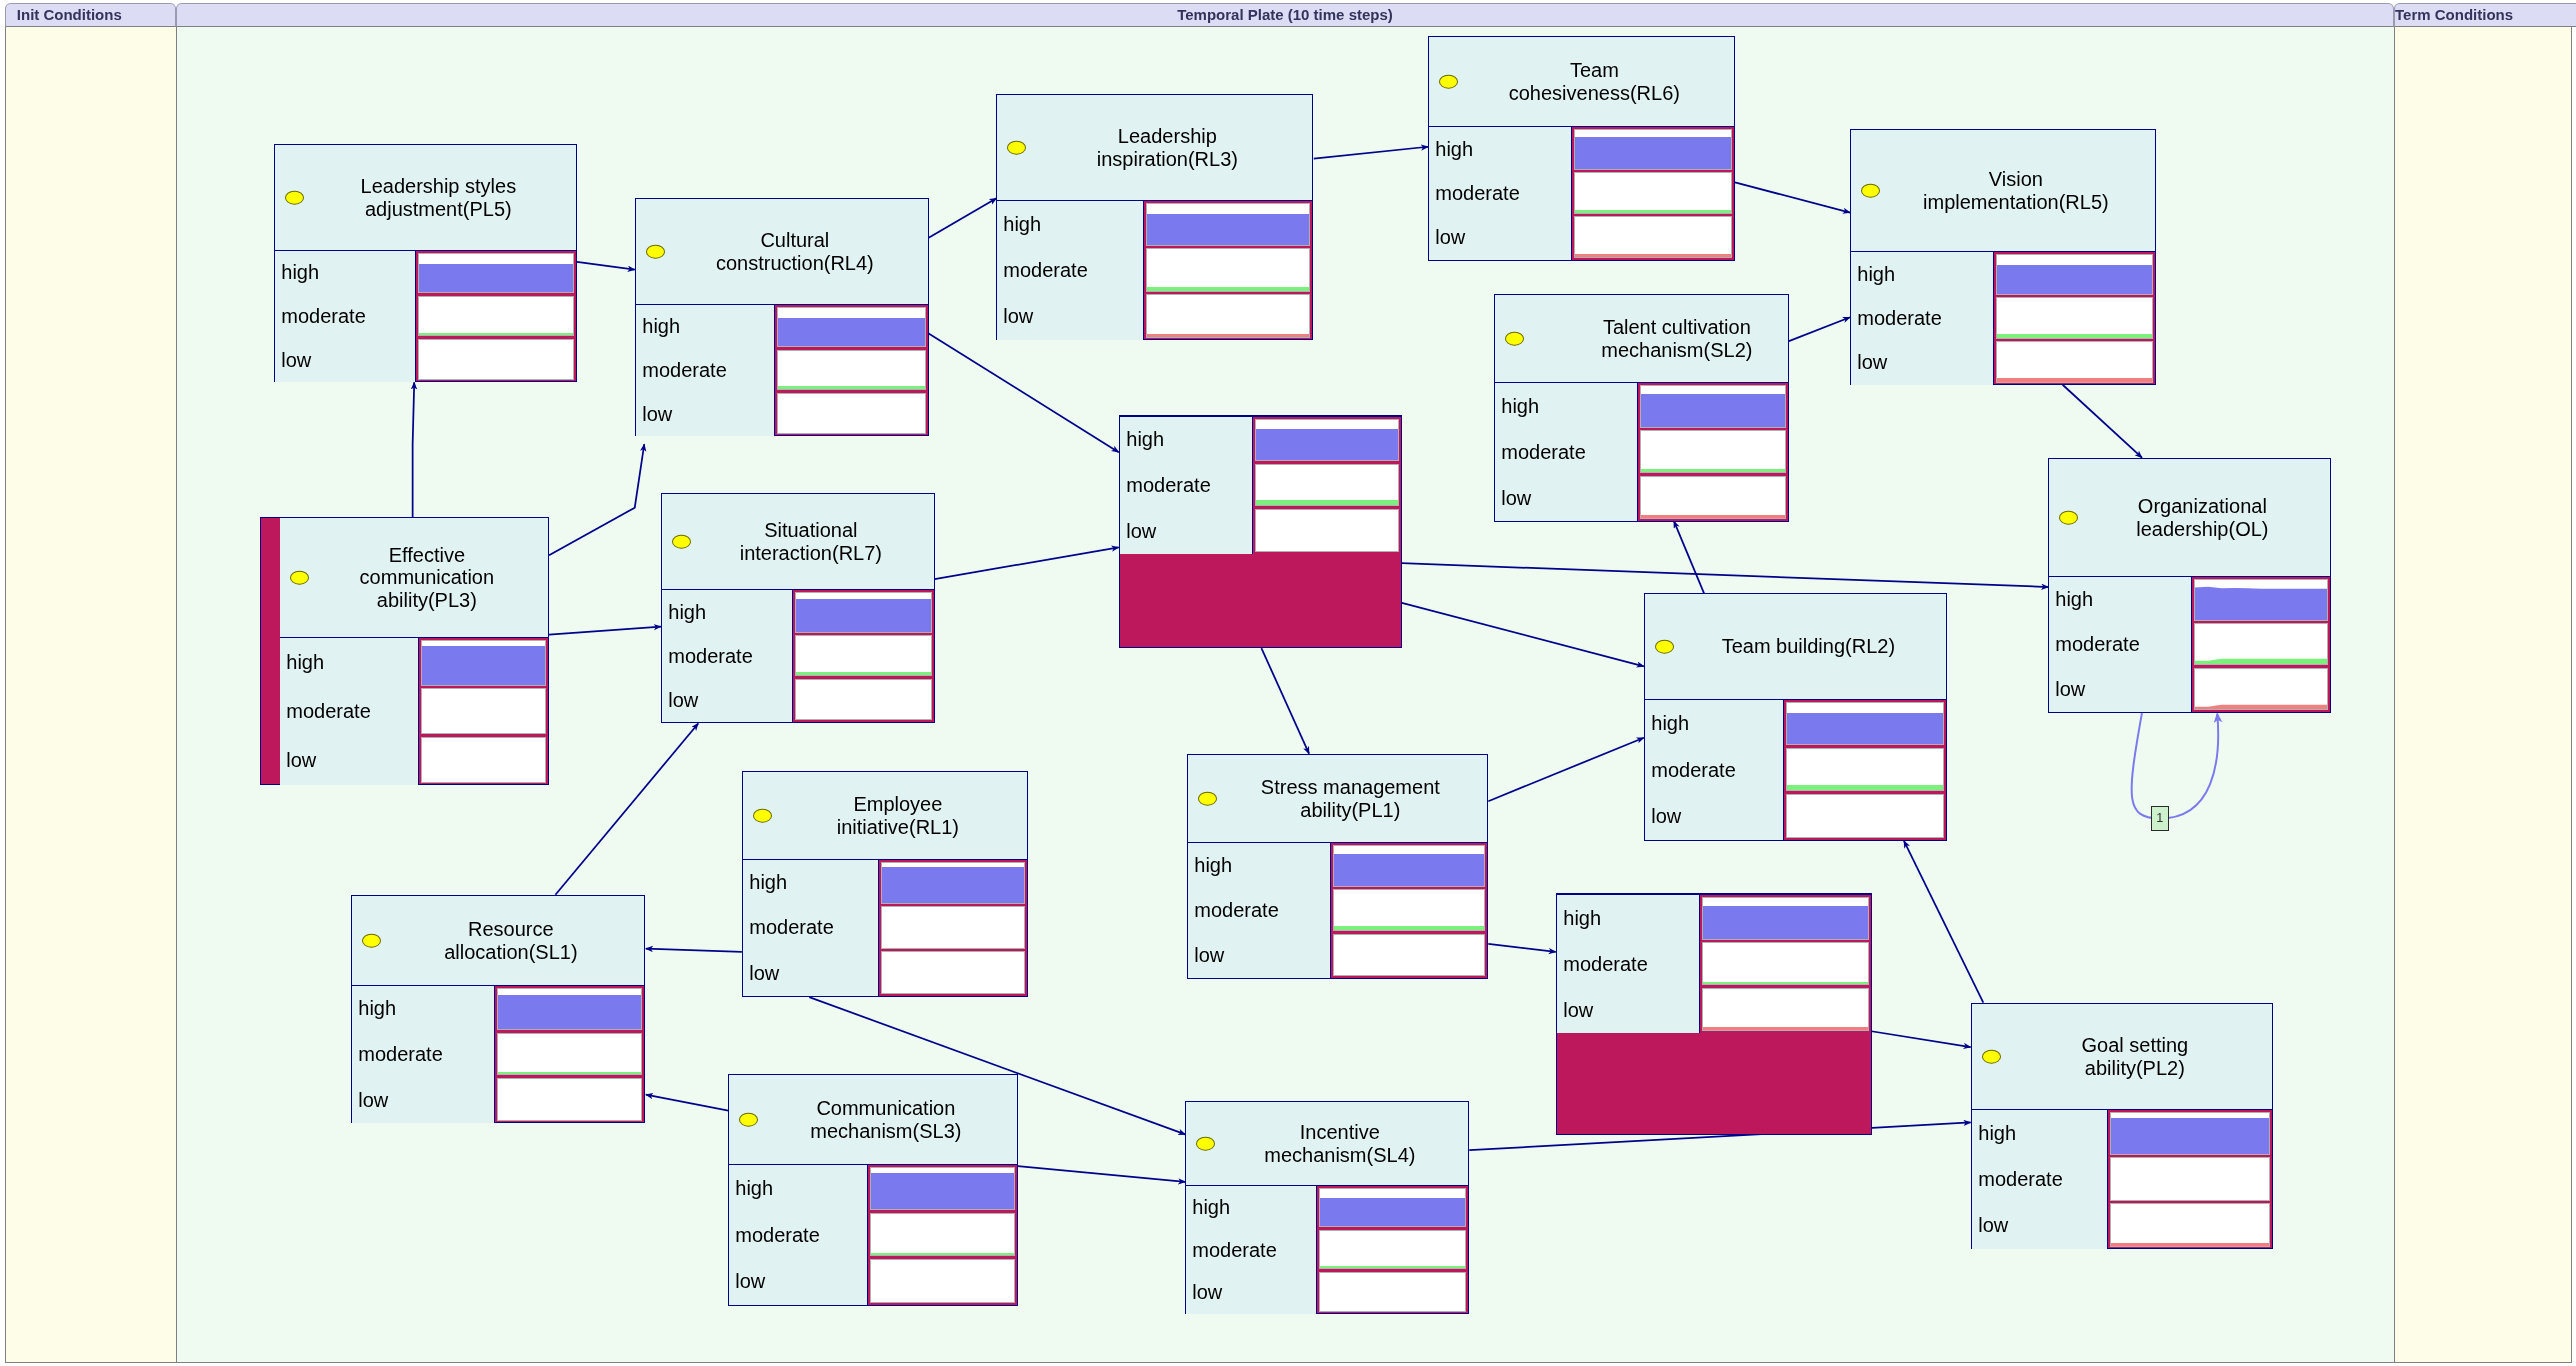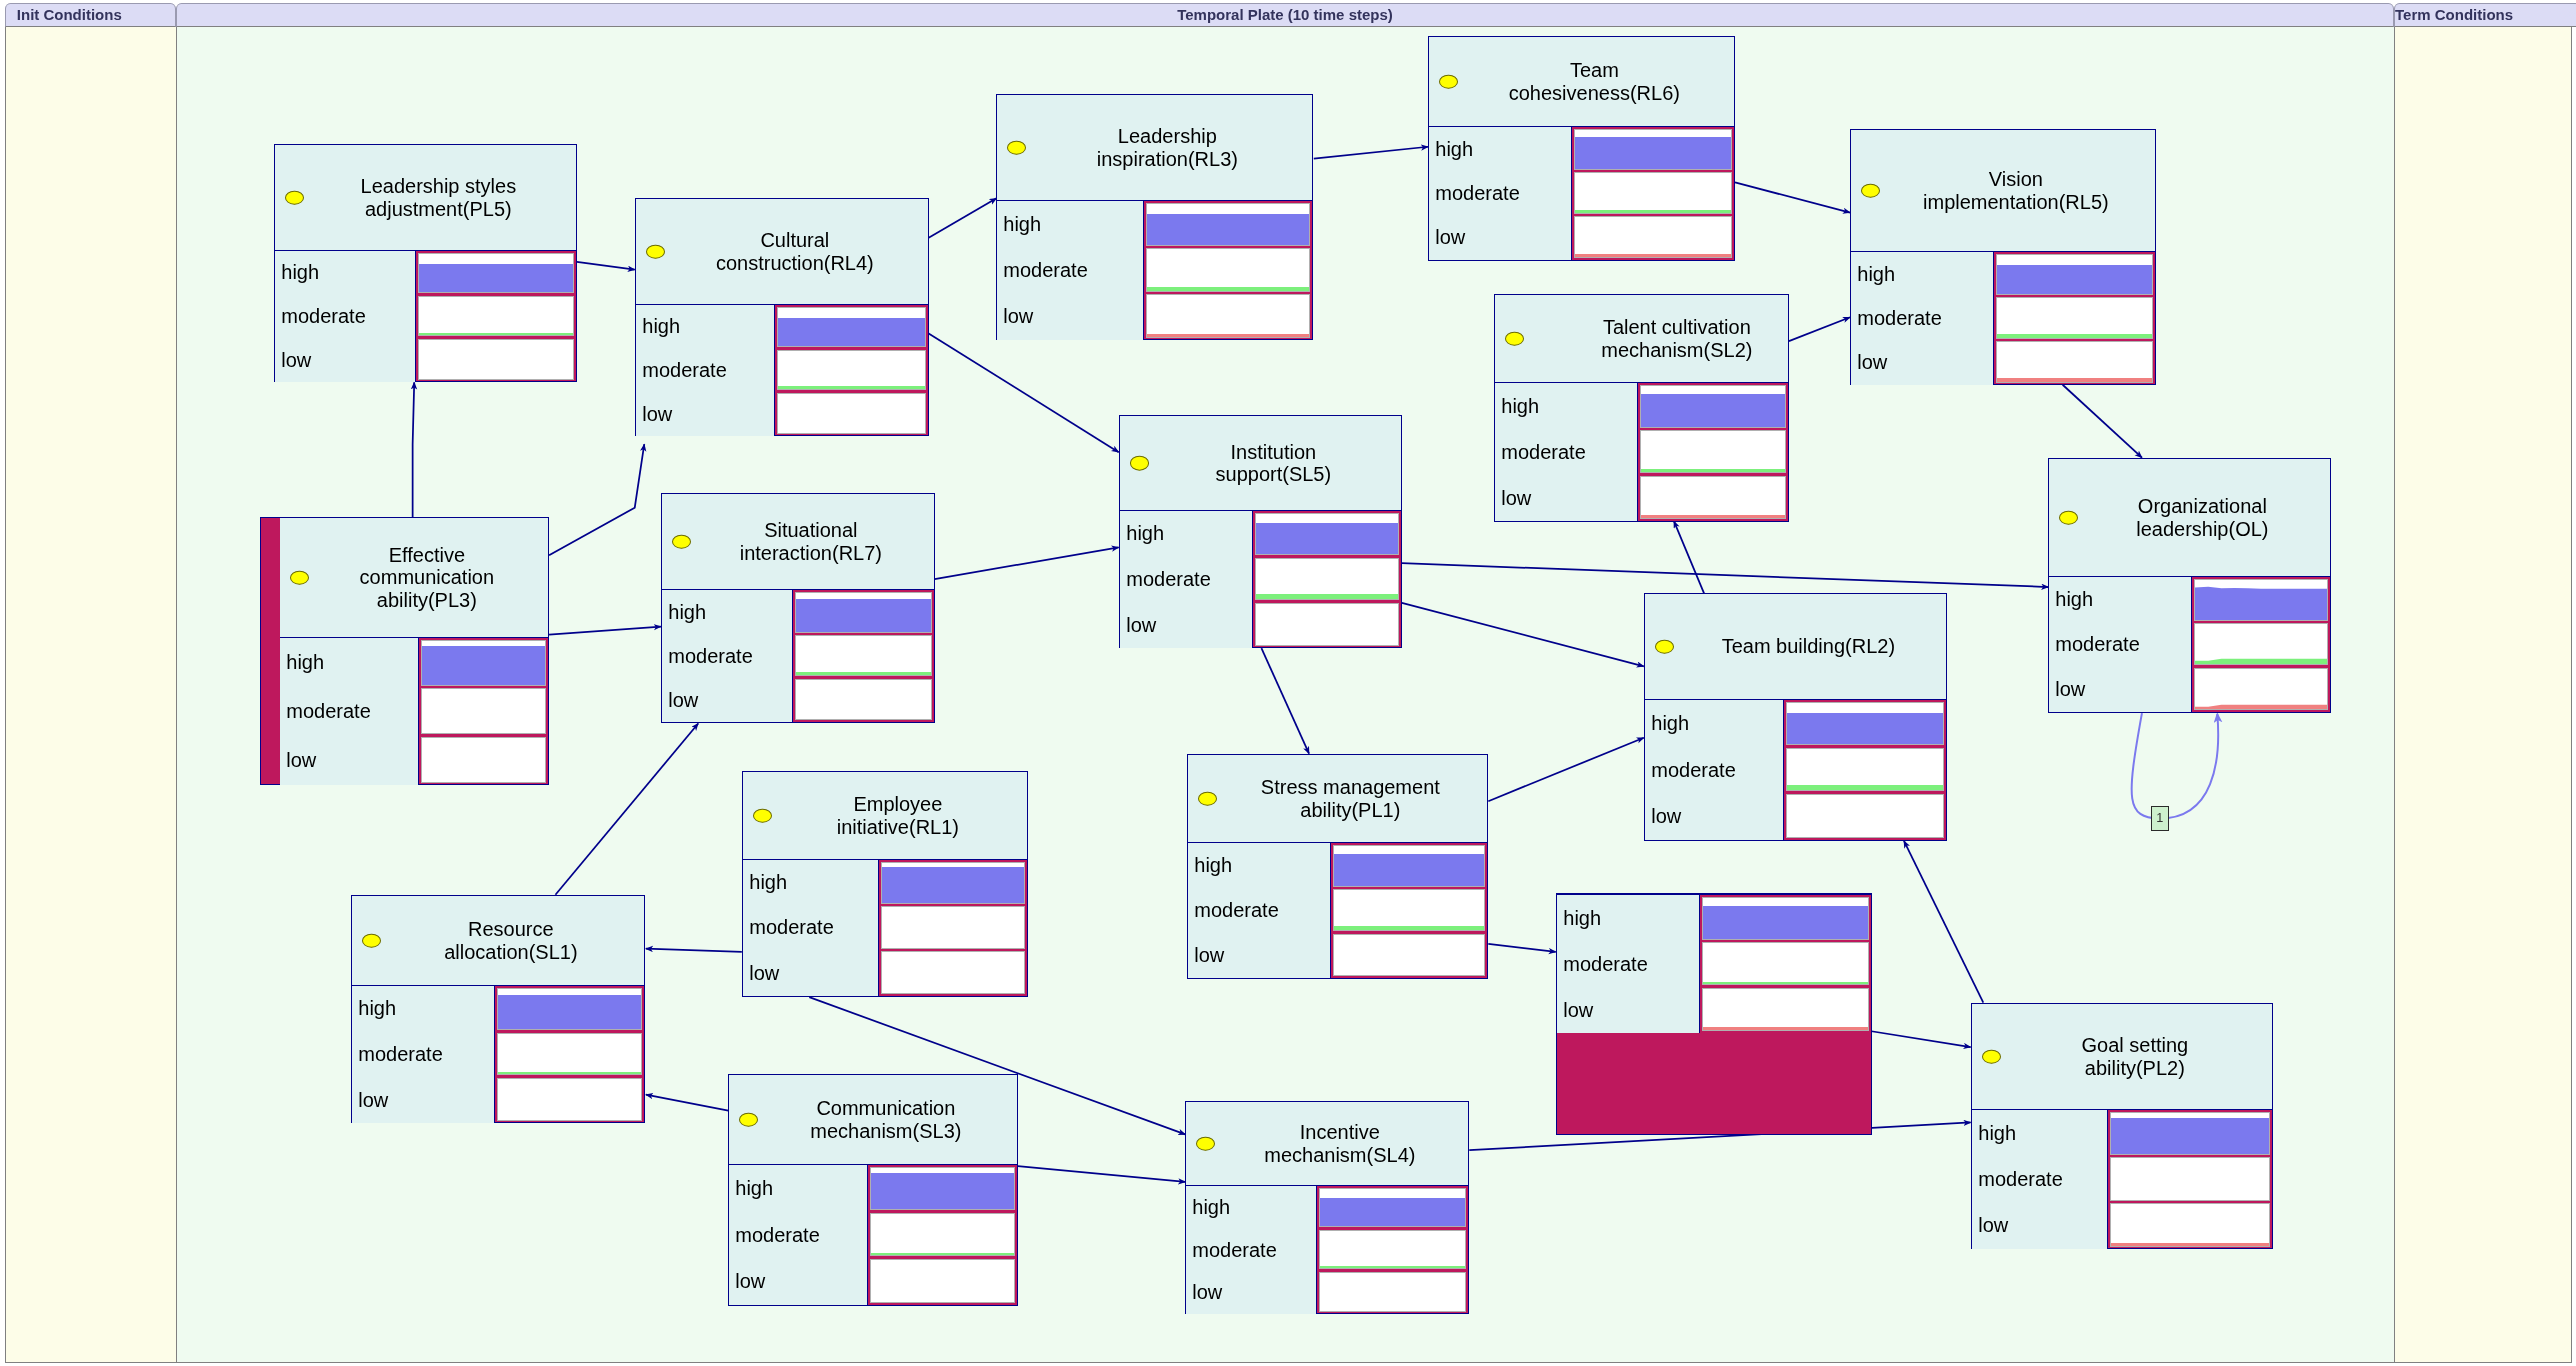--- a/index.html
+++ b/index.html
@@ -325,25 +325,20 @@
               <div class="fill hi" style="height: 84%;"></div>
             </div>
             <div class="cell">
               <div class="fill mo" style="height: 8%;"></div>
             </div>
             <div class="cell"></div>
           </div>
         </div>
       </div>
       <div class="node" style="left: 1119px; top: 415px; width: 283px; height: 233px;">
-        <div class="node-head" style="height: 94px;">
-          <span class="node-dot"></span>
-          <div class="node-title">Institution
-support(SL5)</div>
-        </div>
         <div class="node-body" style="height: 138px;">
           <div class="lbl-col" style="width: 133px;">
             <div class="lbl">high</div>
             <div class="lbl">moderate</div>
             <div class="lbl">low</div>
           </div>
           <div class="chart-col">
             <div class="cell">
               <div class="fill hi" style="height: 78%;"></div>
             </div>

